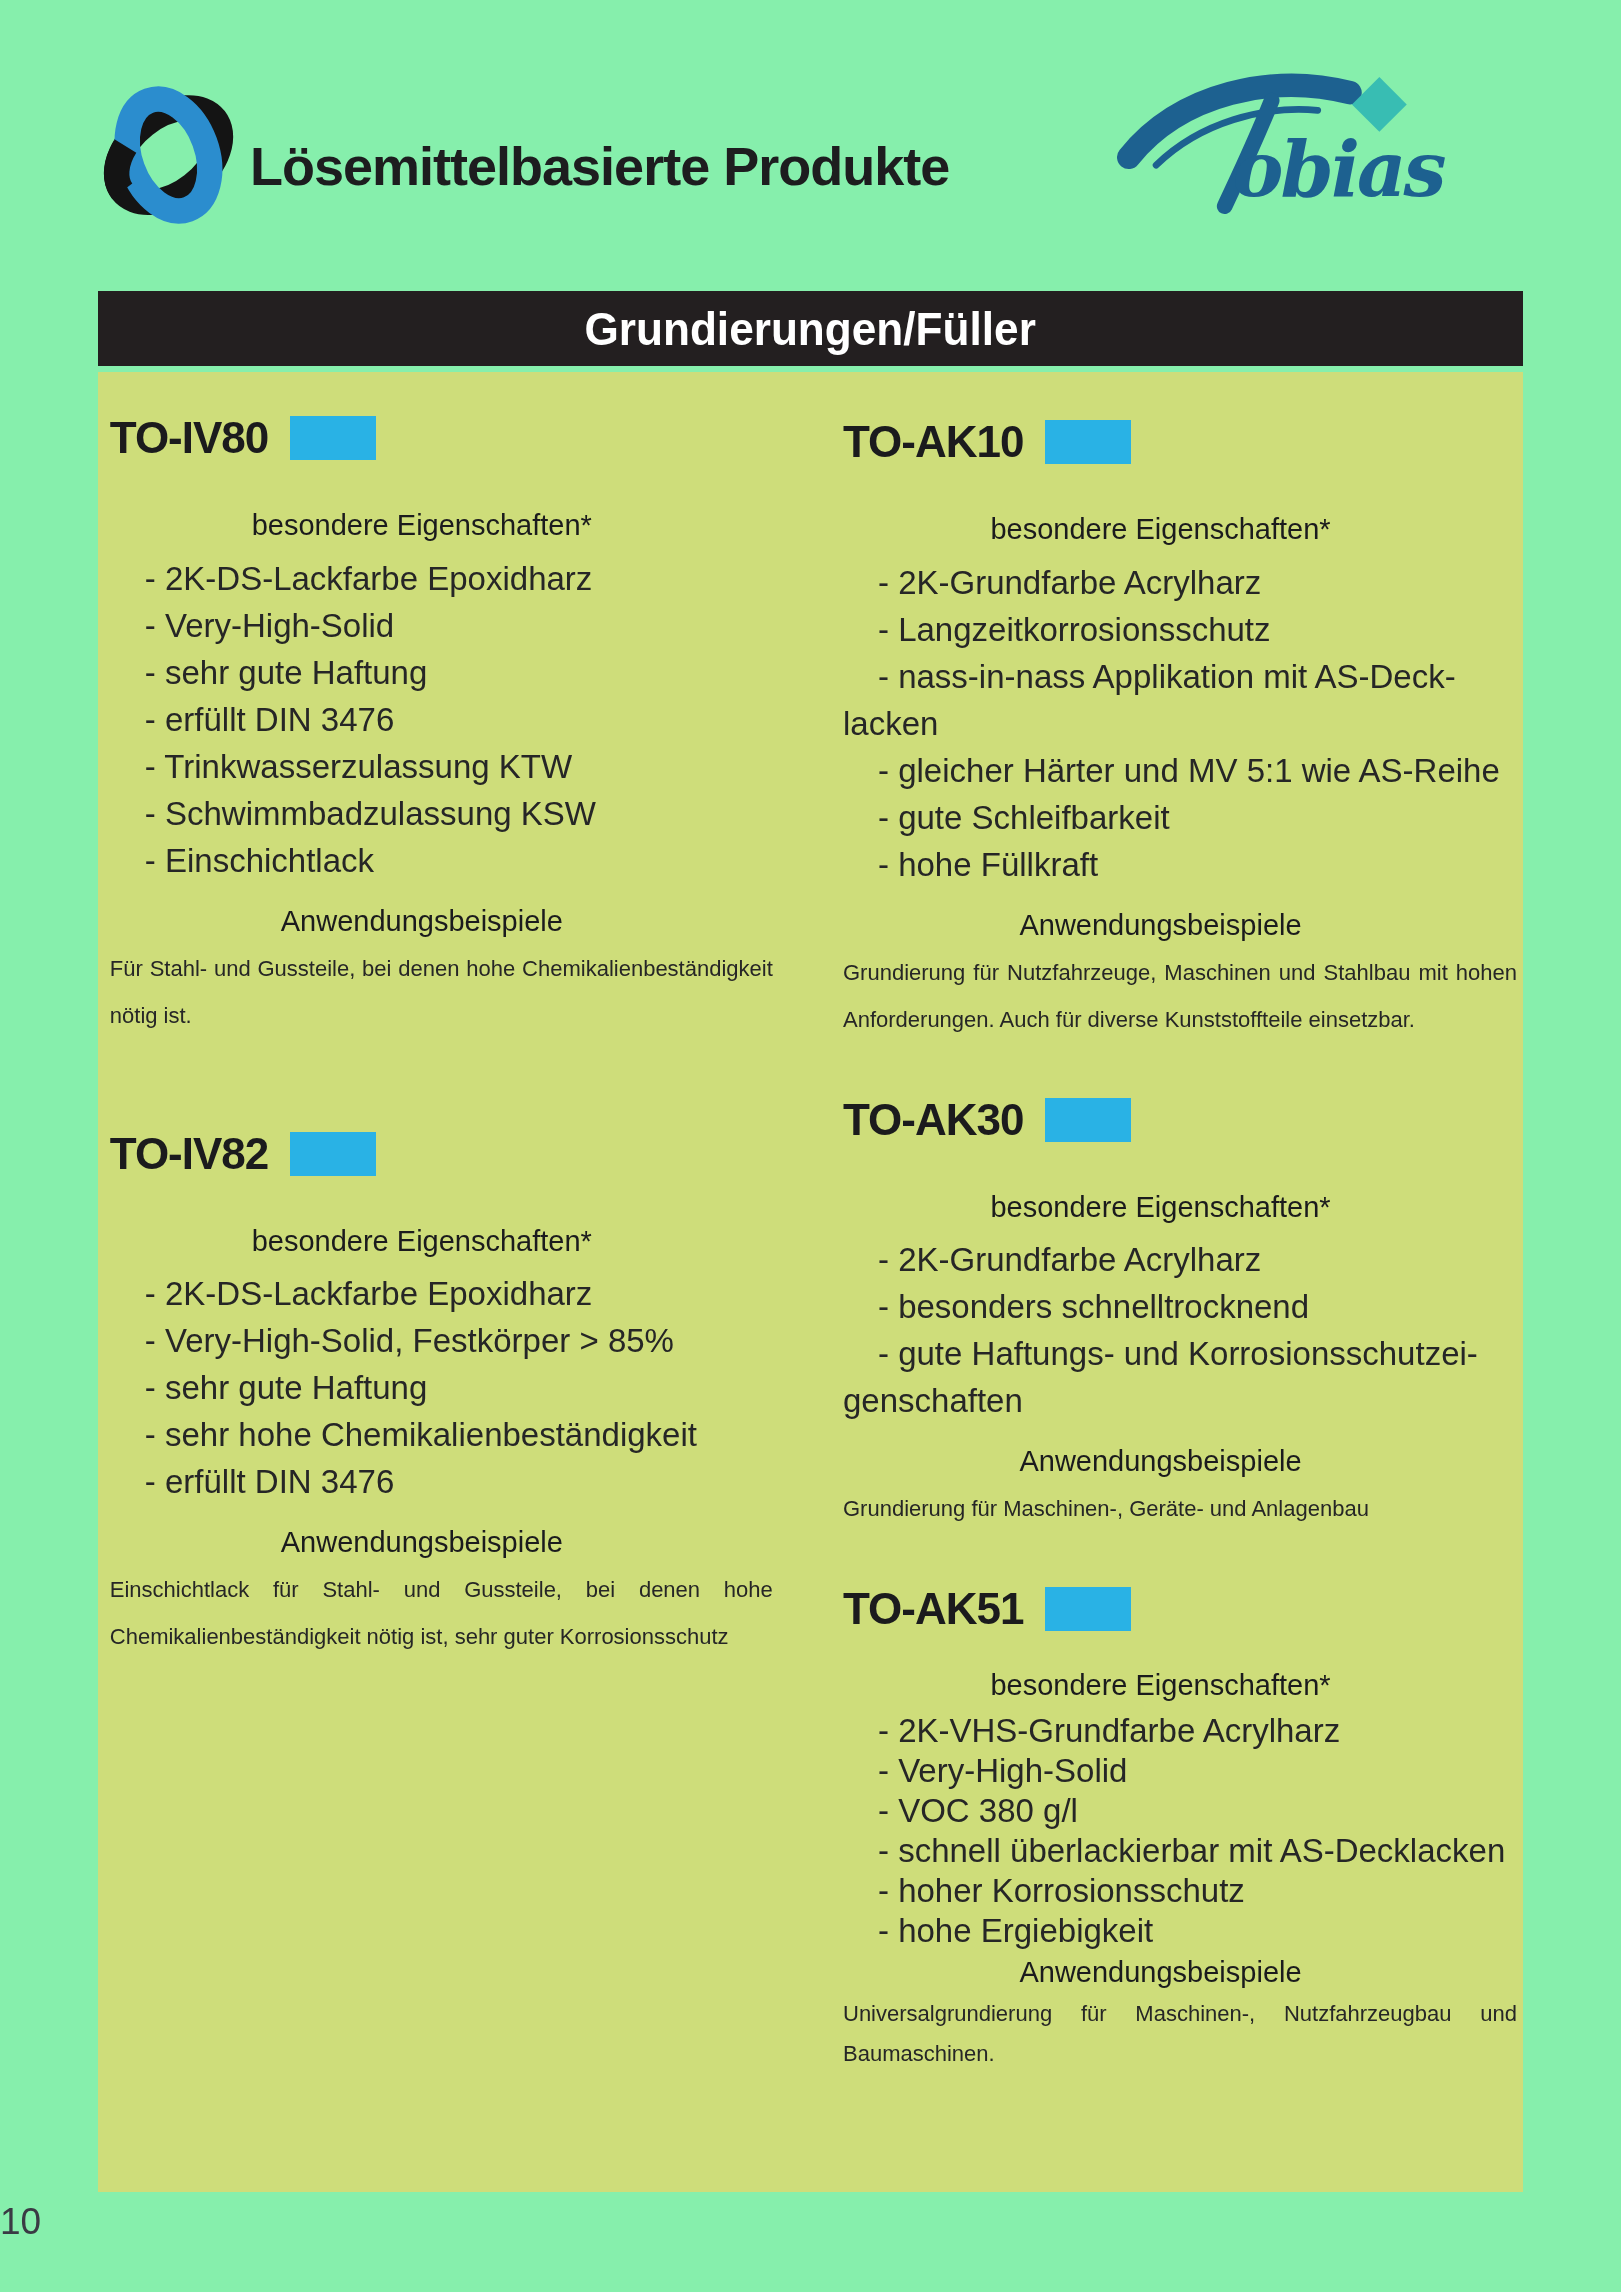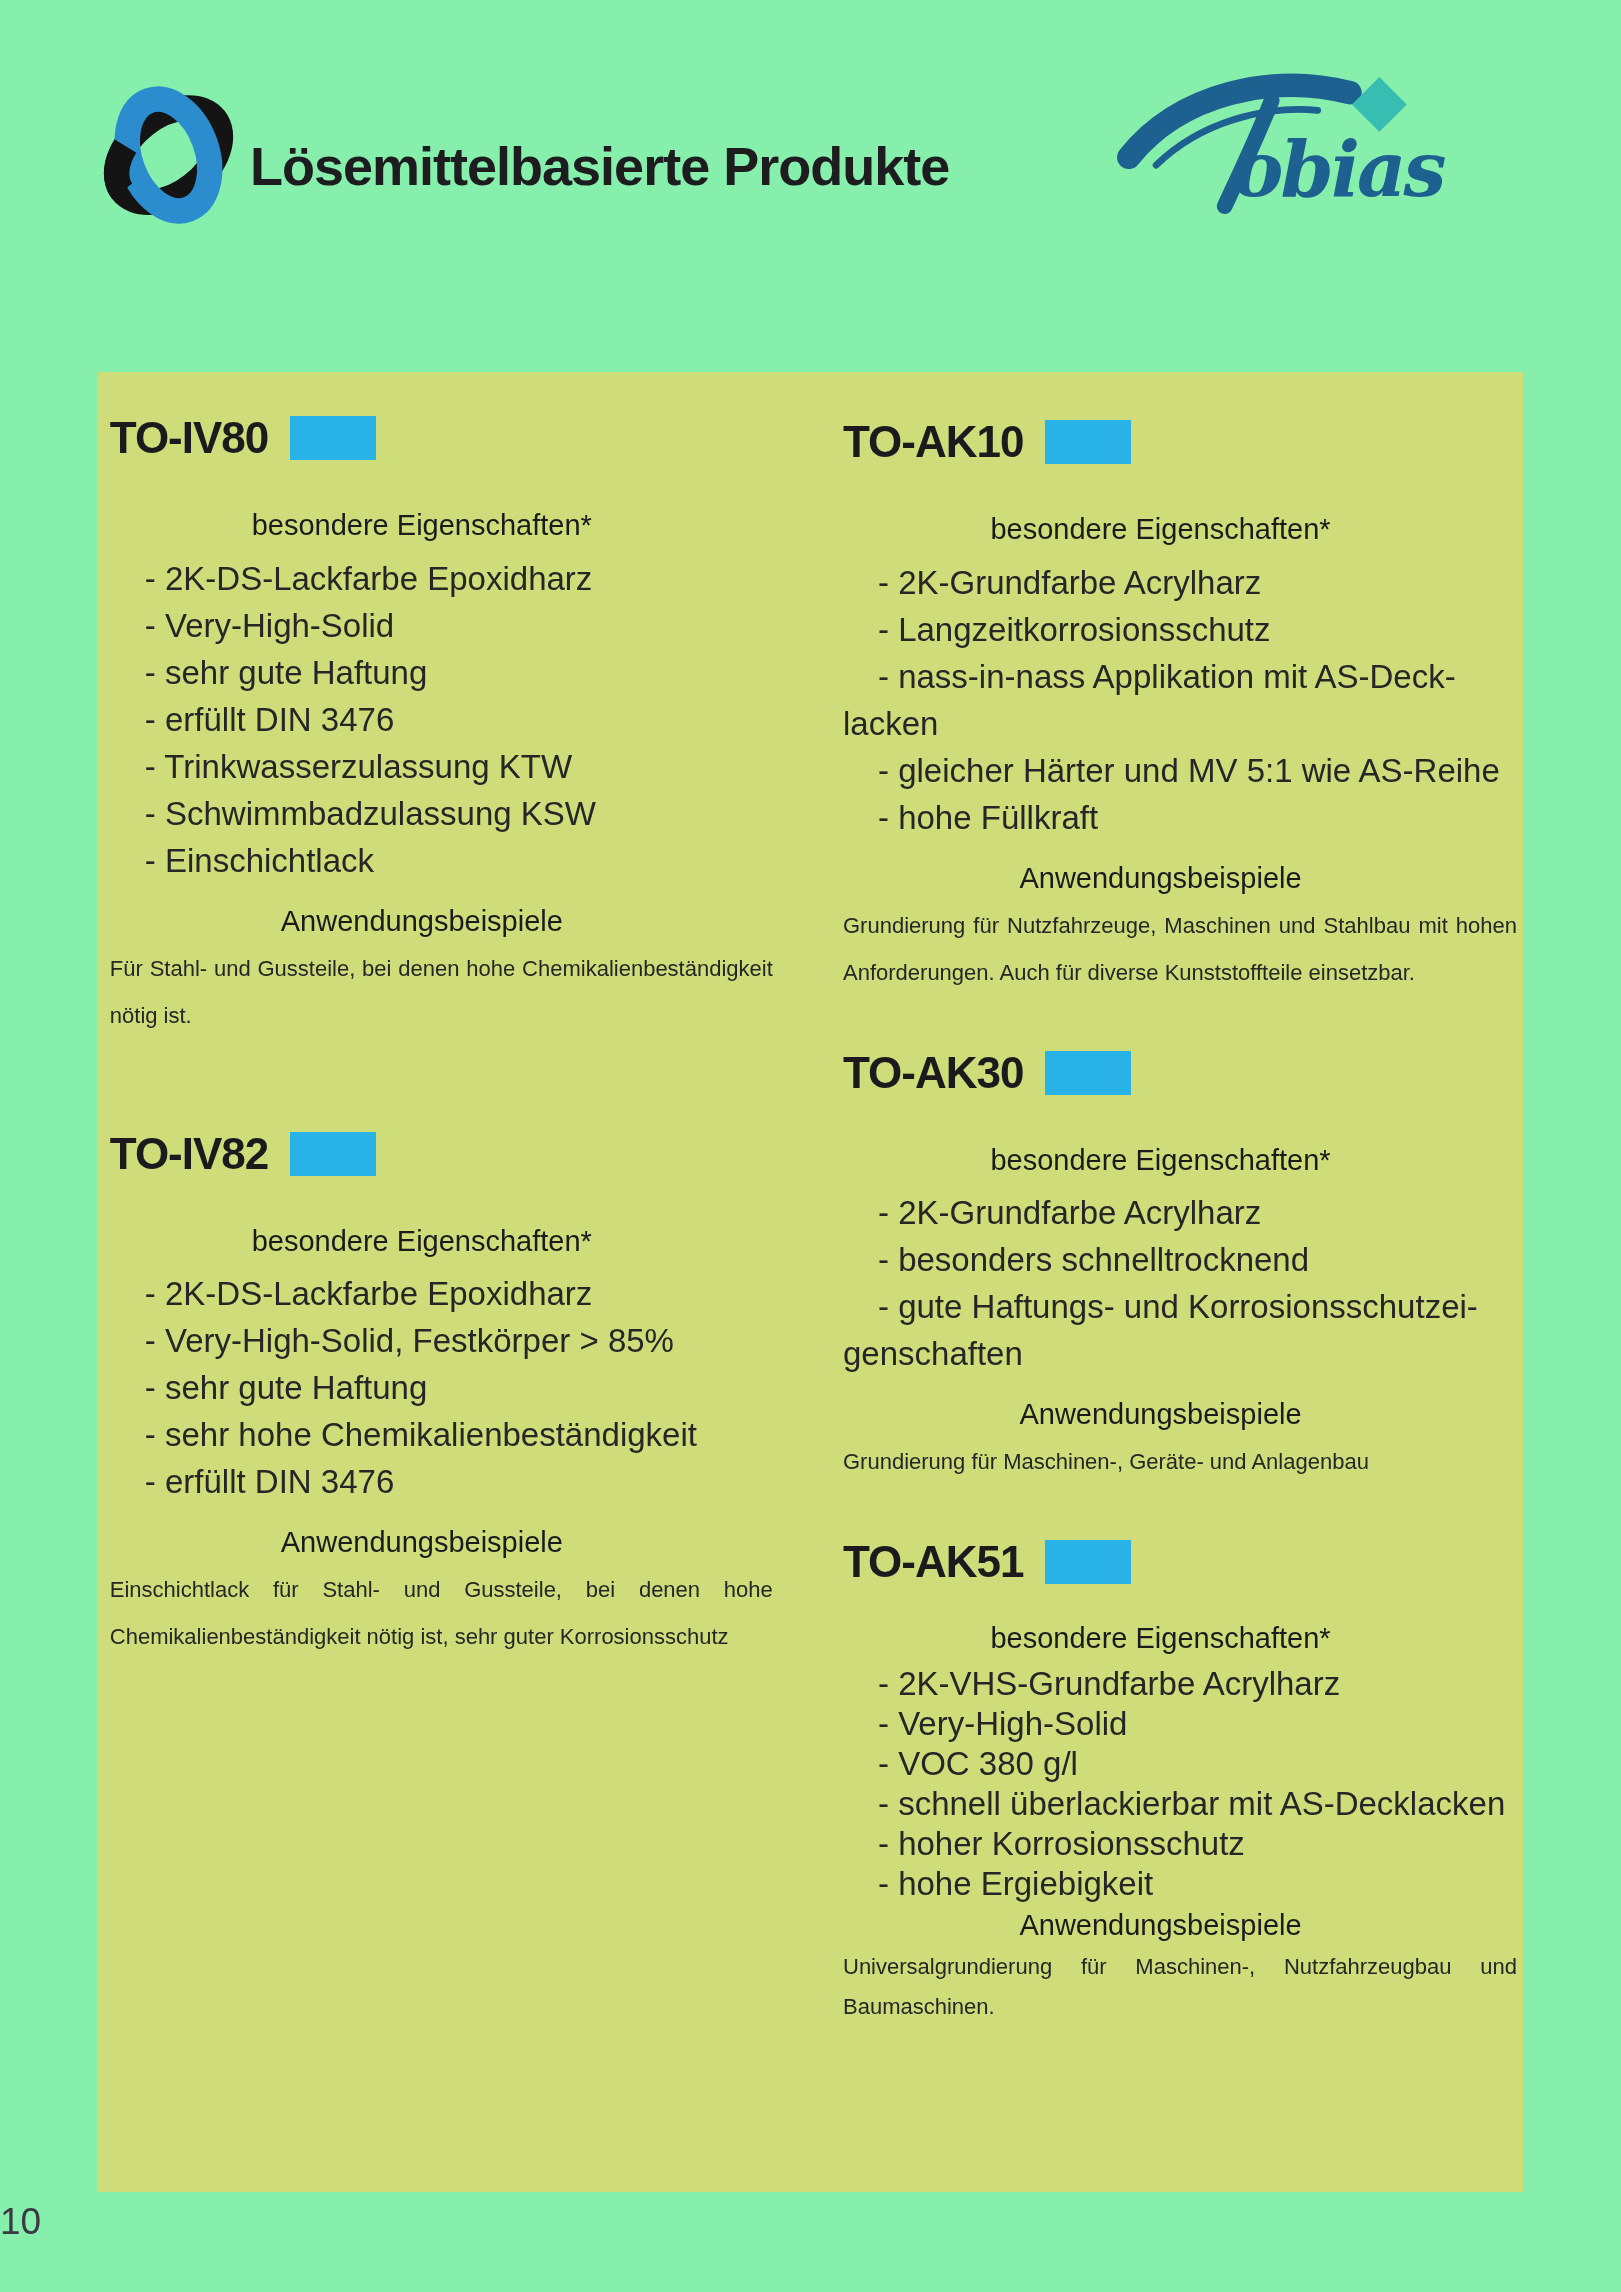--- a/index.html
+++ b/index.html
@@ -100,20 +100,23 @@
   <div id="tobias-logo">
     <svg viewBox="0 0 380 175" width="372" height="172">
       <path d="M12 98 C 65 32, 160 12, 238 32" fill="none" stroke="#1d6190" stroke-width="24" stroke-linecap="round"></path>
       <path d="M40 106 C 85 62, 150 45, 205 50" fill="none" stroke="#1d6190" stroke-width="7" stroke-linecap="round"></path>
       <path d="M158 40 C 140 85, 122 122, 110 148" fill="none" stroke="#1d6190" stroke-width="16" stroke-linecap="round"></path>
       <polygon points="268,16 296,44 268,72 240,44" fill="#38bdb3"></polygon>
       <text x="118" y="138" font-family="DejaVu Serif, serif" font-style="italic" font-weight="bold" font-size="78" fill="#1d6190" letter-spacing="-3">obias</text>
     </svg>
   </div>
 
+  <div id="section-bar">
+    <span class="bar-text">Grundierungen/Füller</span>
+  </div>
 
   <div id="panel">
 
     <div class="col" id="col-left">
 
       <div class="product">
         <div class="product-header">
           <span>TO-IV80</span>
           <span class="color-chip"></span>
         </div>
@@ -151,20 +154,21 @@
       <div class="product">
         <div class="product-header">
           <span>TO-AK10</span>
           <span class="color-chip"></span>
         </div>
         <div class="features-heading">besondere Eigenschaften*</div>
         <div class="feature-item">- 2K-Grundfarbe Acrylharz</div>
         <div class="feature-item">- Langzeitkorrosionsschutz</div>
         <div class="feature-item">- nass-in-nass Applikation mit AS-Deck­lacken</div>
         <div class="feature-item">- gleicher Härter und MV 5:1 wie AS-Rei­he</div>
+        <div class="feature-item">- gute Schleifbarkeit</div>
         <div class="feature-item">- hohe Füllkraft</div>
         <div class="apps-heading">Anwendungsbeispiele</div>
         <div class="apps-text">Grundierung für Nutzfahrzeuge, Maschi­nen und Stahlbau mit hohen Anforderun­gen. Auch für diverse Kunststoffteile ein­setzbar.</div>
       </div>
 
       <div class="product">
         <div class="product-header">
           <span>TO-AK30</span>
           <span class="color-chip"></span>
         </div>

